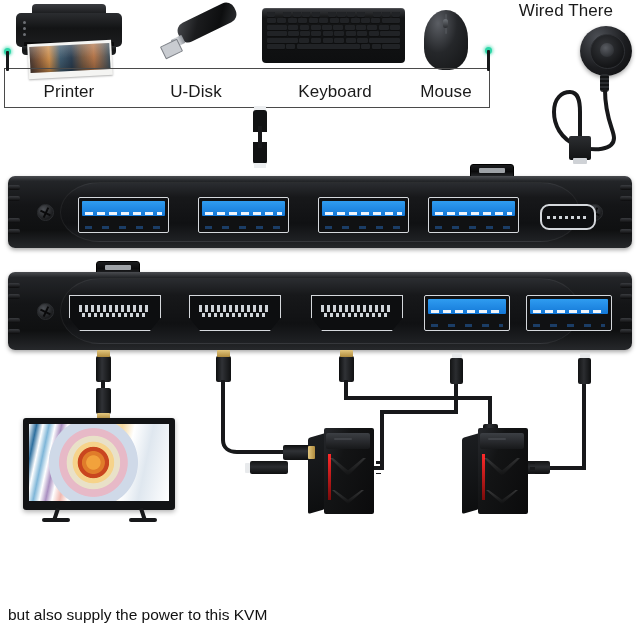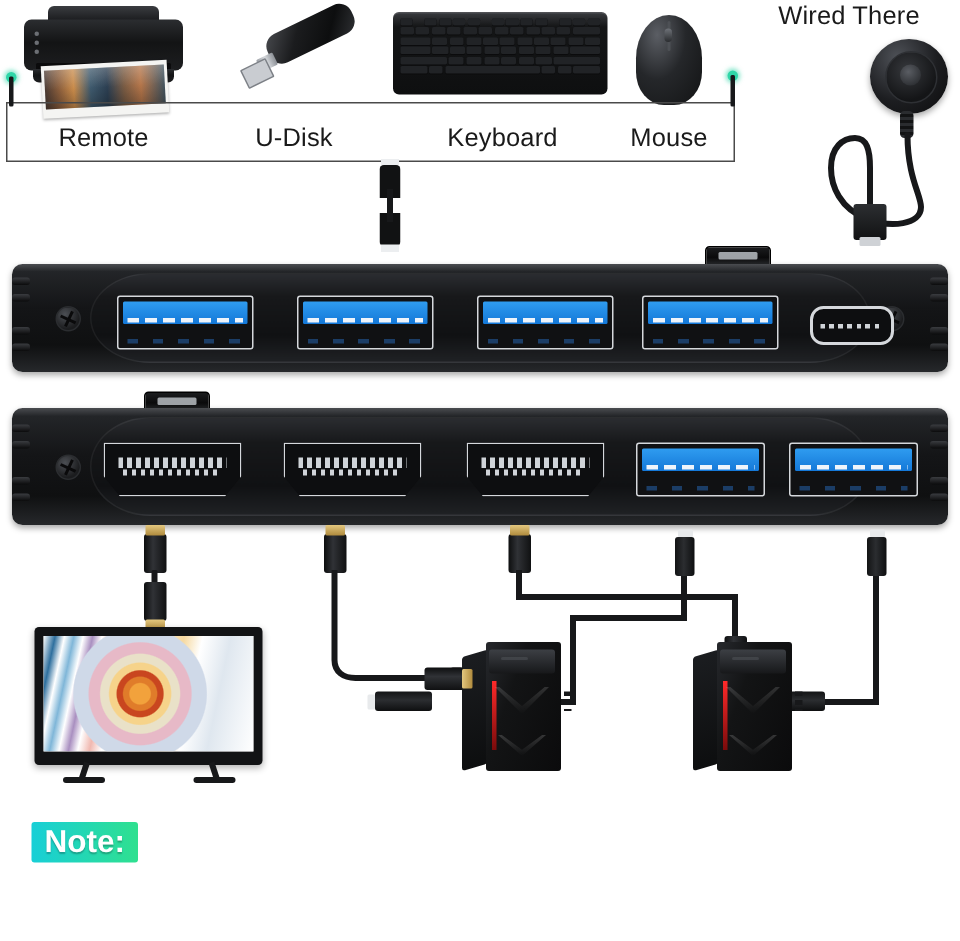--- a/index.html
+++ b/index.html
@@ -448,21 +448,21 @@
     <div class="mouse-split" style="left:27px;top:4px;height:20px;"></div>
     <div class="mouse-wheel" style="left:25px;top:9px;"></div>
   </div>
 
   <div class="bracket" style="left:4px;top:68px;width:484px;height:38px;"></div>
   <div class="teal-dot" style="left:4px;top:48px;"></div>
   <div class="wire v" style="left:5.5px;top:51px;height:20px;width:3px;"></div>
   <div class="teal-dot" style="left:485px;top:47px;"></div>
   <div class="wire v" style="left:486.5px;top:50px;height:21px;width:3px;"></div>
 
-  <div class="lbl" style="left:14px;top:82px;width:110px;">Remote</div>
+  <div class="lbl" style="left:14px;top:82px;width:110px;">Printer</div>
   <div class="lbl" style="left:150px;top:82px;width:92px;">U-Disk</div>
   <div class="lbl" style="left:400px;top:82px;width:92px;">Mouse</div>
   <div class="lbl" style="left:280px;top:82px;width:110px;">Keyboard</div>
 
   <div class="usb-dbl" style="left:253px;top:106px;height:62px;">
     <div class="tipw" style="top:0;"></div>
     <div class="body" style="top:4px;bottom:4px;"></div>
     <div class="mid"></div>
     <div class="tipw" style="bottom:0;"></div>
   </div>
@@ -637,15 +637,15 @@
 
   <div class="abs" style="left:376px;top:461px;width:5px;height:13px;
               background:repeating-linear-gradient(180deg,#17181a 0 3px,transparent 3px 6px);"></div>
   <div class="abs" style="left:530px;top:461px;width:5px;height:13px;
               background:repeating-linear-gradient(180deg,#17181a 0 3px,transparent 3px 6px);"></div>
 
   <div class="hdmi-plug-h" style="left:283px;top:445px;">
     <div class="goldh r"></div>
   </div>
 
-  <div class="note-badge" style="left:21px;top:548px;width:71px;height:27px;">Note:</div>
+  <div class="note-line" style="left:8px;top:606px;">but also supply the power to this KVM</div>
 
 </div>
 
 </body></html>

